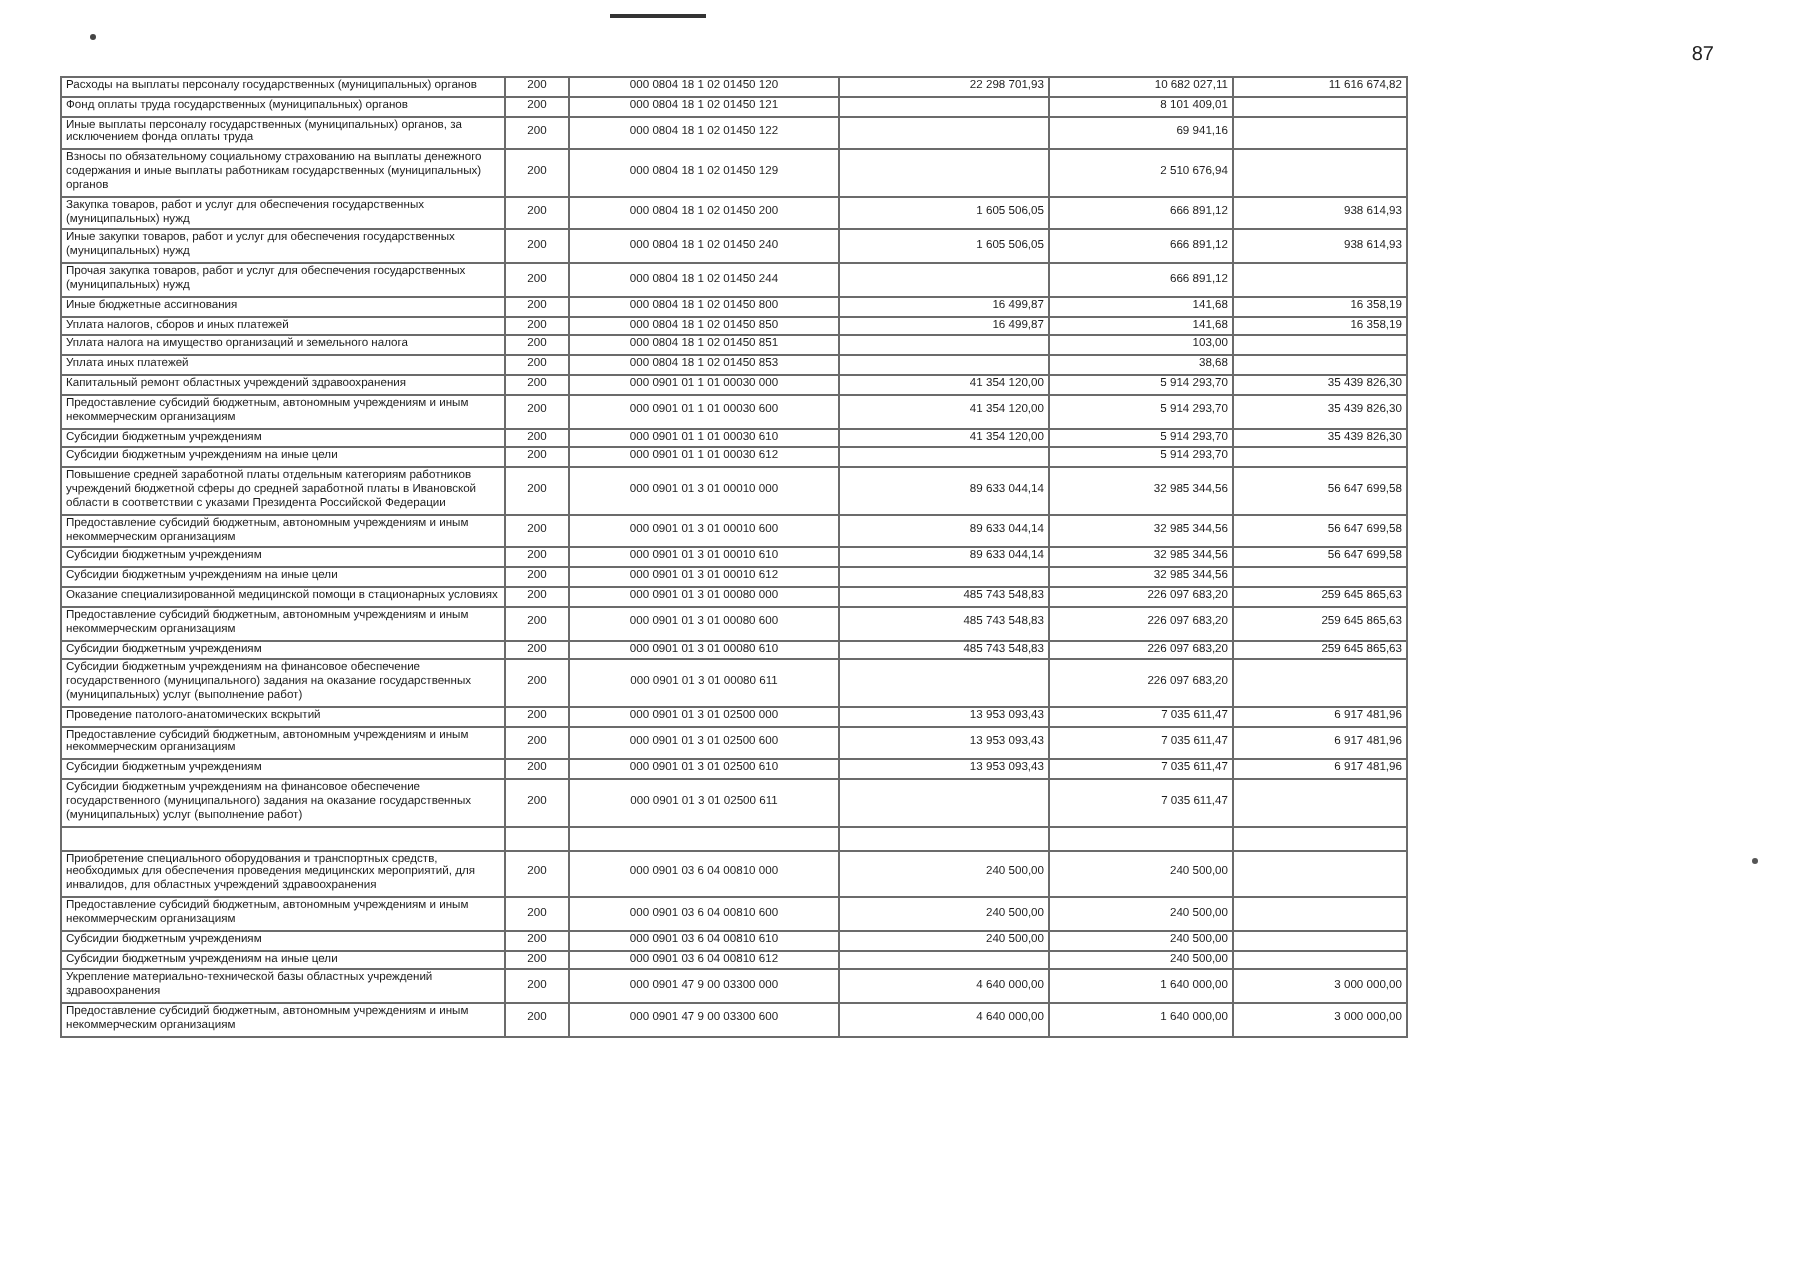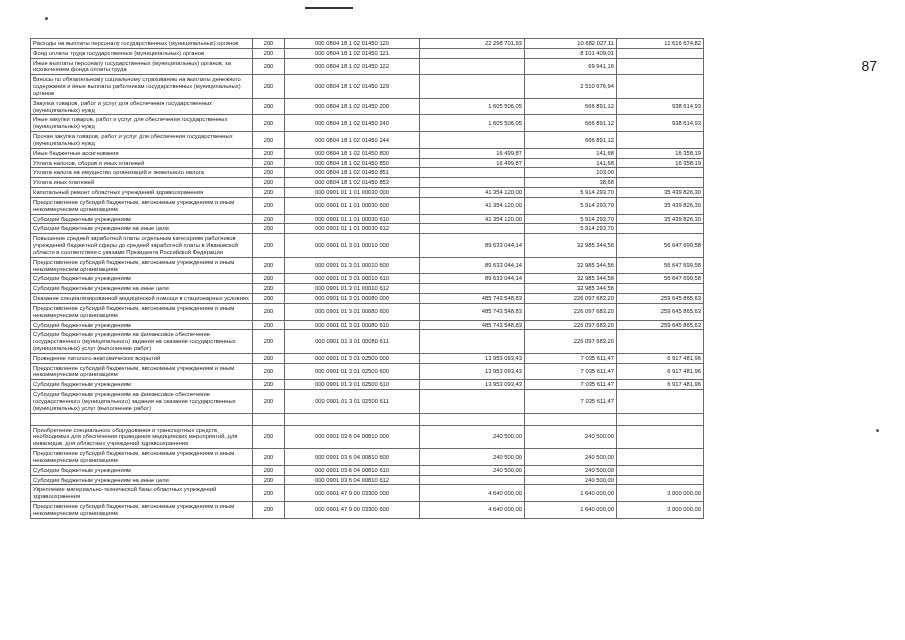--- a/index.html
+++ b/index.html
@@ -9,22 +9,22 @@
     font-family:"Liberation Sans", sans-serif;
     color:#1c1c1c;
     position:relative;
     overflow:hidden;
   }
   .page{position:absolute;inset:0;background:#fff;}
   .top-dash{position:absolute;left:305px;top:7px;width:48px;height:2px;background:#333;}
   .dot-a{position:absolute;left:45px;top:17px;width:3px;height:3px;background:#444;border-radius:50%;}
   .dot-b{position:absolute;left:876px;top:429px;width:3px;height:3px;background:#555;border-radius:50%;}
   .page-number{
-    position:absolute;right:28px;top:22px;
-    font-size:14px;color:#222;margin-top:36px;
+    position:absolute;right:48px;top:22px;
+    font-size:10px;color:#222;
   }
   .doc-table{
     position:absolute;left:30px;top:38px;width:673px;
   }
   table{
     border-collapse:collapse;width:100%;
     font-size:5.8px;line-height:1.18;color:#1b1b1b;
     table-layout:fixed;
   }
   td{

